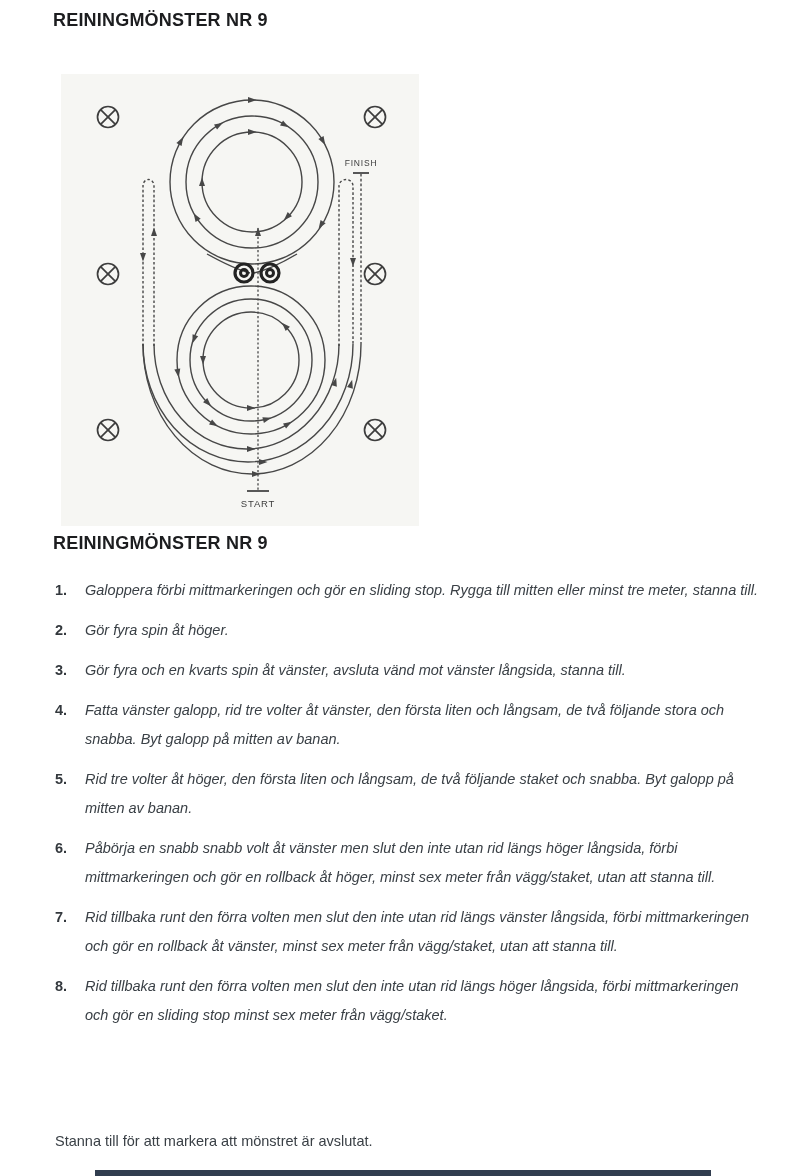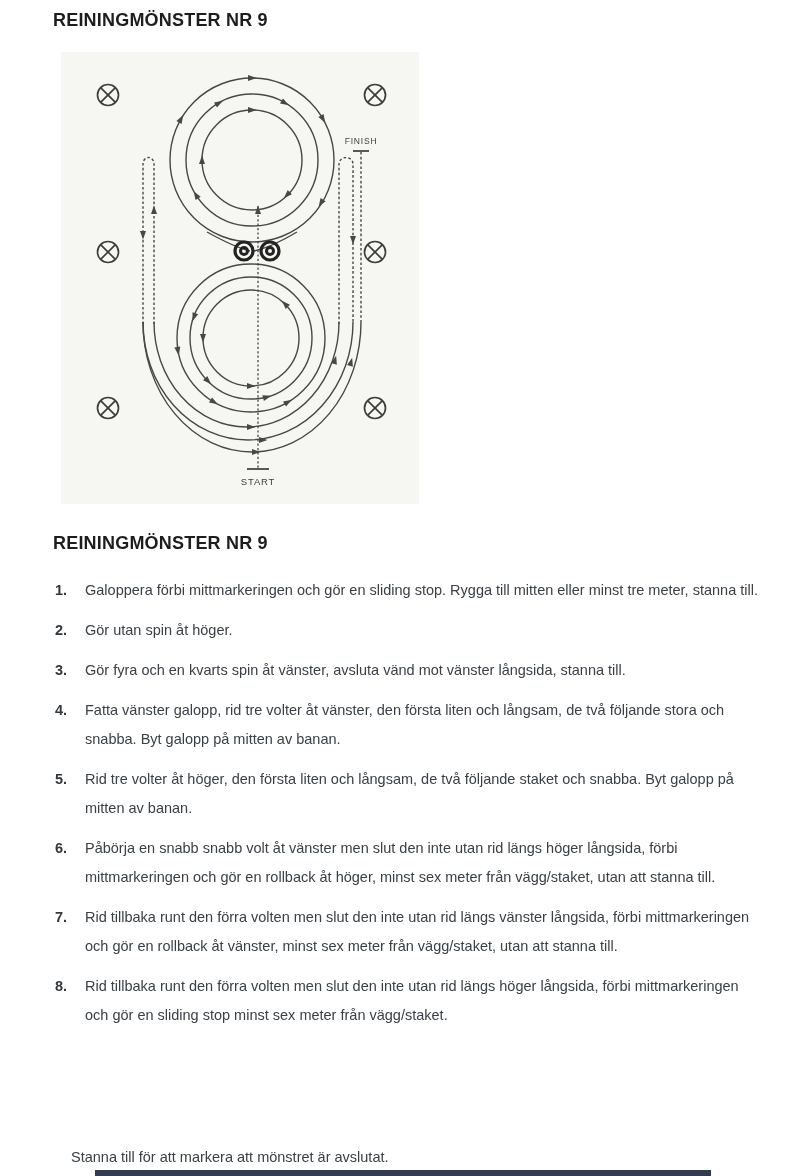--- a/index.html
+++ b/index.html
@@ -5,29 +5,29 @@
   html,body{margin:0;padding:0;}
   body{
     width:800px;height:1176px;position:relative;background:#ffffff;
     font-family:"Liberation Sans",sans-serif;color:#3a4046;overflow:hidden;
   }
   .page{position:absolute;inset:0;}
   h1.doc-title{position:absolute;left:53px;top:10px;margin:0;font-size:18px;
     font-weight:bold;color:#1c1d1f;letter-spacing:.2px;}
   h2.doc-title{position:absolute;left:53px;top:533px;margin:0;font-size:18px;
     font-weight:bold;color:#1c1d1f;letter-spacing:.2px;}
-  .diagram{position:absolute;left:61px;top:52px;width:358px;height:452px;
+  .diagram{position:absolute;left:61px;top:74px;width:358px;height:452px;
     background:#f6f6f3;}
   .diagram svg{display:block;}
   ol.instructions{position:absolute;left:55px;top:576px;width:708px;
     margin:0;padding:0;list-style:none;}
   ol.instructions li{display:flex;margin:0 0 11px 0;font-size:14.5px;line-height:29px;}
   ol.instructions .num{flex:none;width:30px;font-weight:bold;color:#33383d;}
-  ol.instructions .txt{flex:1;color:#3a4046;}
-  p.closing{position:absolute;left:55px;top:1131px;margin:16px;font-size:14.5px;
+  ol.instructions .txt{flex:1;color:#3a4046;font-style:italic;}
+  p.closing{position:absolute;left:55px;top:1131px;margin:0;font-size:14.5px;
     line-height:20px;color:#3a4046;}
   .footer-bar{position:absolute;left:95px;bottom:0;width:616px;height:6px;background:#313d4f;}
   .svg-label{font-family:"Liberation Sans",sans-serif;fill:#3c3c3c;}
 </style>
 </head>
 <body>
 
 <div class="page">
 
   <h1 class="doc-title">REININGMÖNSTER NR 9</h1>
@@ -153,21 +153,21 @@
   <h2 class="doc-title">REININGMÖNSTER NR 9</h2>
 
   <ol class="instructions">
   <li>
     <span class="num">1.</span>
     <span class="txt">Galoppera förbi mittmarkeringen och gör en sliding stop. Rygga till mitten eller minst tre meter, stanna till.</span>
   </li>
 
   <li>
     <span class="num">2.</span>
-    <span class="txt">Gör utan spin åt höger.</span>
+    <span class="txt">Gör fyra spin åt höger.</span>
   </li>
 
   <li>
     <span class="num">3.</span>
     <span class="txt">Gör fyra och en kvarts spin åt vänster, avsluta vänd mot vänster långsida, stanna till.</span>
   </li>
 
   <li>
     <span class="num">4.</span>
     <span class="txt">Fatta vänster galopp, rid tre volter åt vänster, den första liten och långsam, de två följande stora och snabba. Byt galopp på mitten av banan.</span>

